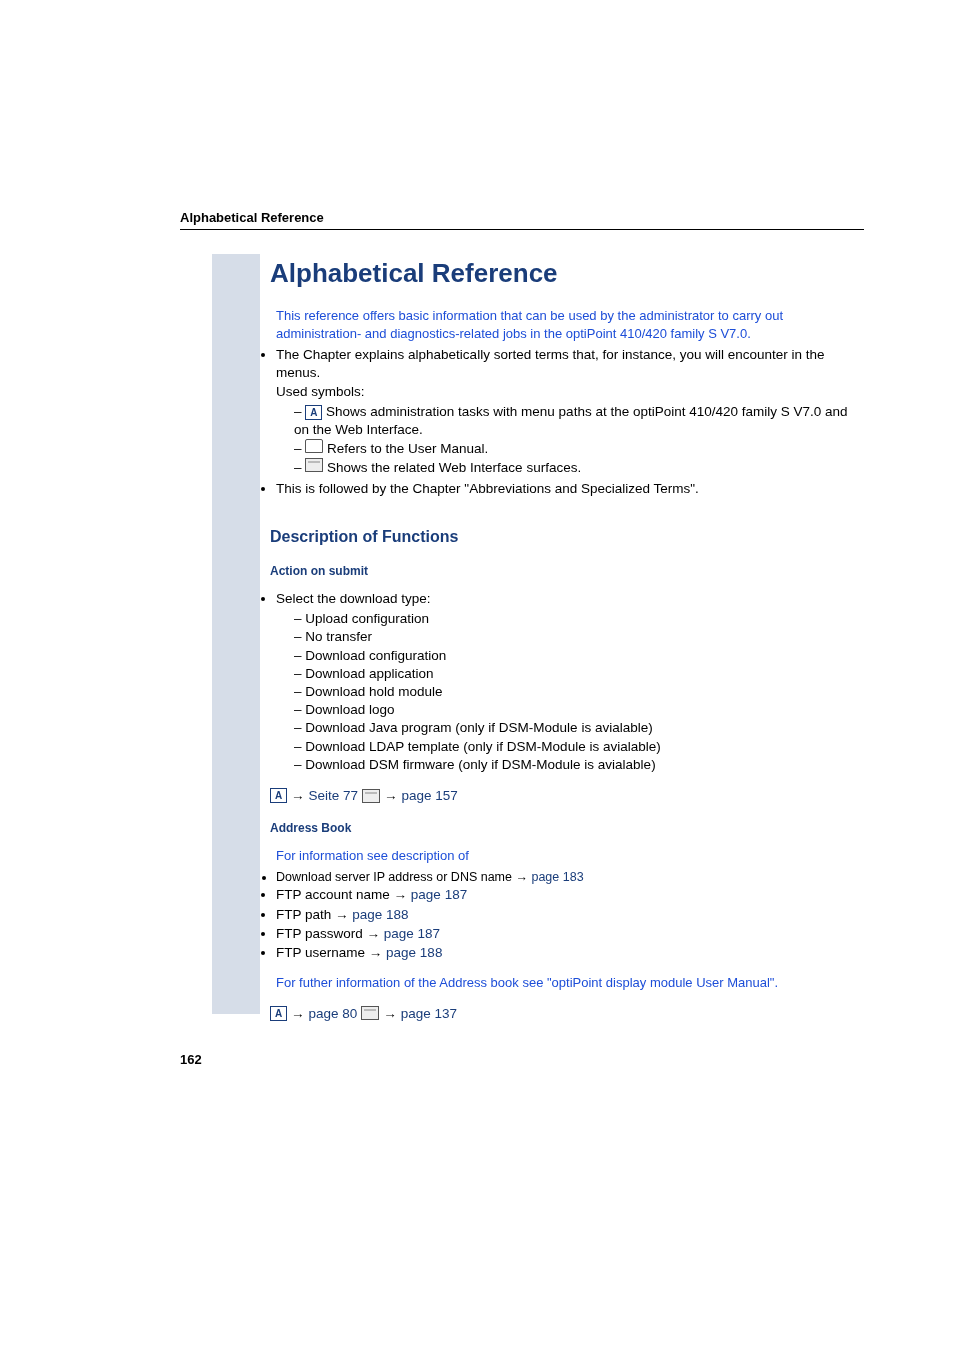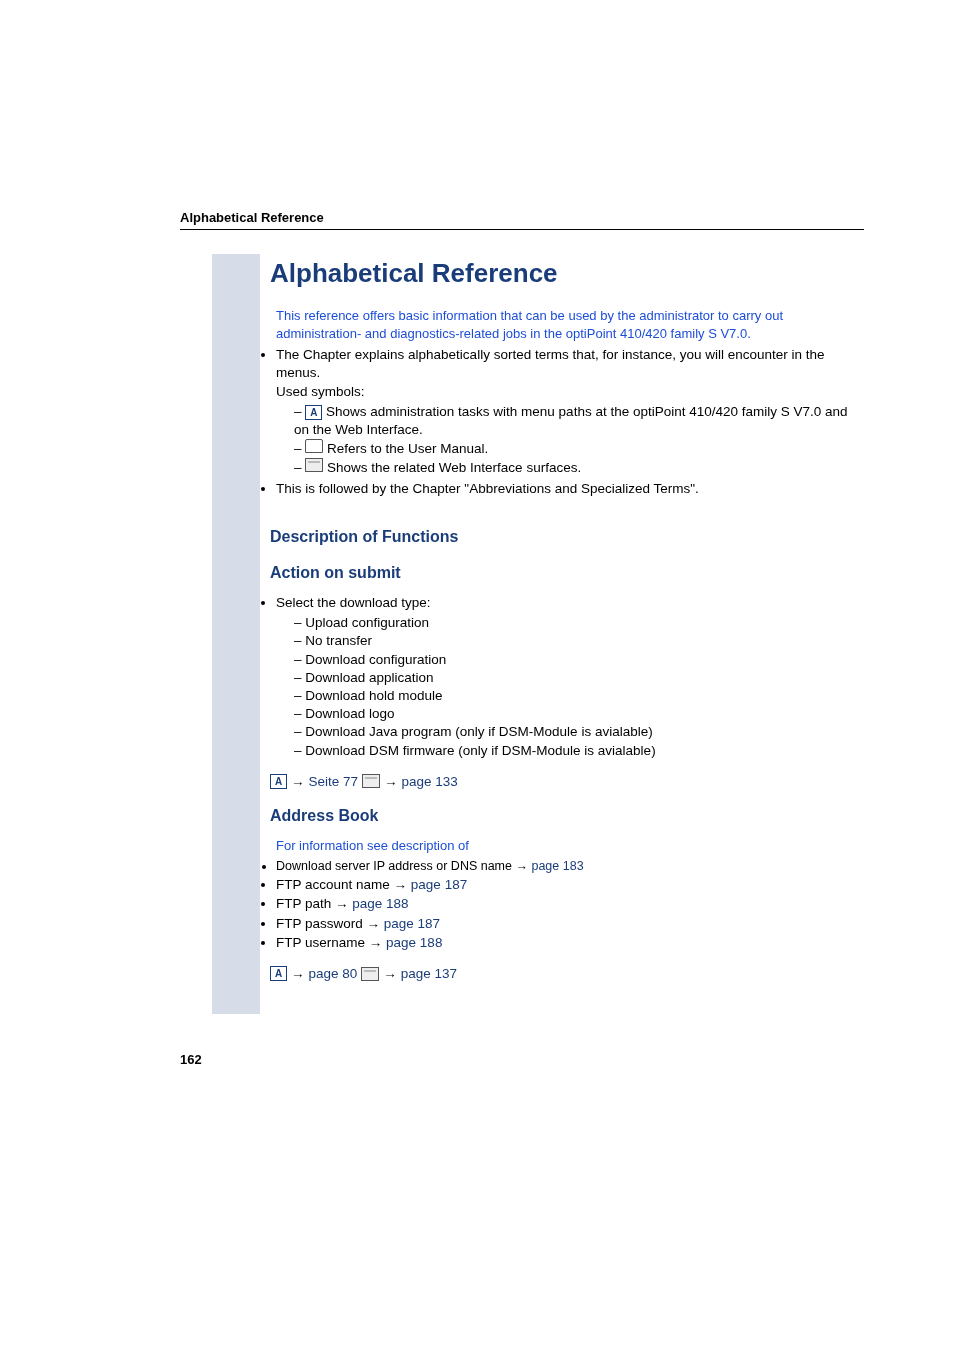--- a/index.html
+++ b/index.html
@@ -44,21 +44,21 @@
       font-family: Arial, Helvetica, sans-serif;
     }
     h2 {
       color: #1a3d7a;
       font-size: 16px;
       font-weight: bold;
       margin: 30px 0 16px 0;
     }
     h3 {
       color: #1a3d7a;
-      font-size: 16px;
+      font-size: 12px;
       font-weight: bold;
       margin: 18px 0 12px 0;
     }
     p {
       font-size: 13px;
       color: #1d4ed8;
       line-height: 1.35;
       margin: 0 0 4px 6px;
     }
     ul.bullet {
@@ -183,32 +183,33 @@
       <li>
         <span>Select the download type:</span>
         <ul class="sub">
           <li>Upload configuration</li>
           <li>No transfer</li>
           <li>Download configuration</li>
           <li>Download application</li>
           <li>Download hold module</li>
           <li>Download logo</li>
           <li>Download Java program (only if DSM-Module is avialable)</li>
+          <li>Download LDAP template (only if DSM-Module is avialable)</li>
           <li>Download DSM firmware (only if DSM-Module is avialable)</li>
         </ul>
       </li>
     </ul>
 
     <div class="ref-line">
       <span class="icon-a">A</span>
       <span class="arrow">→</span>
       <span class="link">Seite 77</span>
       <span class="icon-web"></span>
       <span class="arrow">→</span>
-      <span class="link">page 133</span>
+      <span class="link">page 157</span>
     </div>
 
     <h3>Address Book</h3>
 
     <p>For information see description of</p>
 
     <ul class="bullet">
       <li class="small">
         <span>Download server IP address or DNS name</span>
         <span class="arrow">→</span>
@@ -229,20 +230,21 @@
         <span class="arrow">→</span>
         <span class="link">page 187</span>
       </li>
       <li>
         <span>FTP username</span>
         <span class="arrow">→</span>
         <span class="link">page 188</span>
       </li>
     </ul>
 
+    <p style="margin-top:12px">For futher information of the Address book see "optiPoint display module User Manual".</p>
 
     <div class="ref-line">
       <span class="icon-a">A</span>
       <span class="arrow">→</span>
       <span class="link">page 80</span>
       <span class="icon-web"></span>
       <span class="arrow">→</span>
       <span class="link">page 137</span>
     </div>
 

